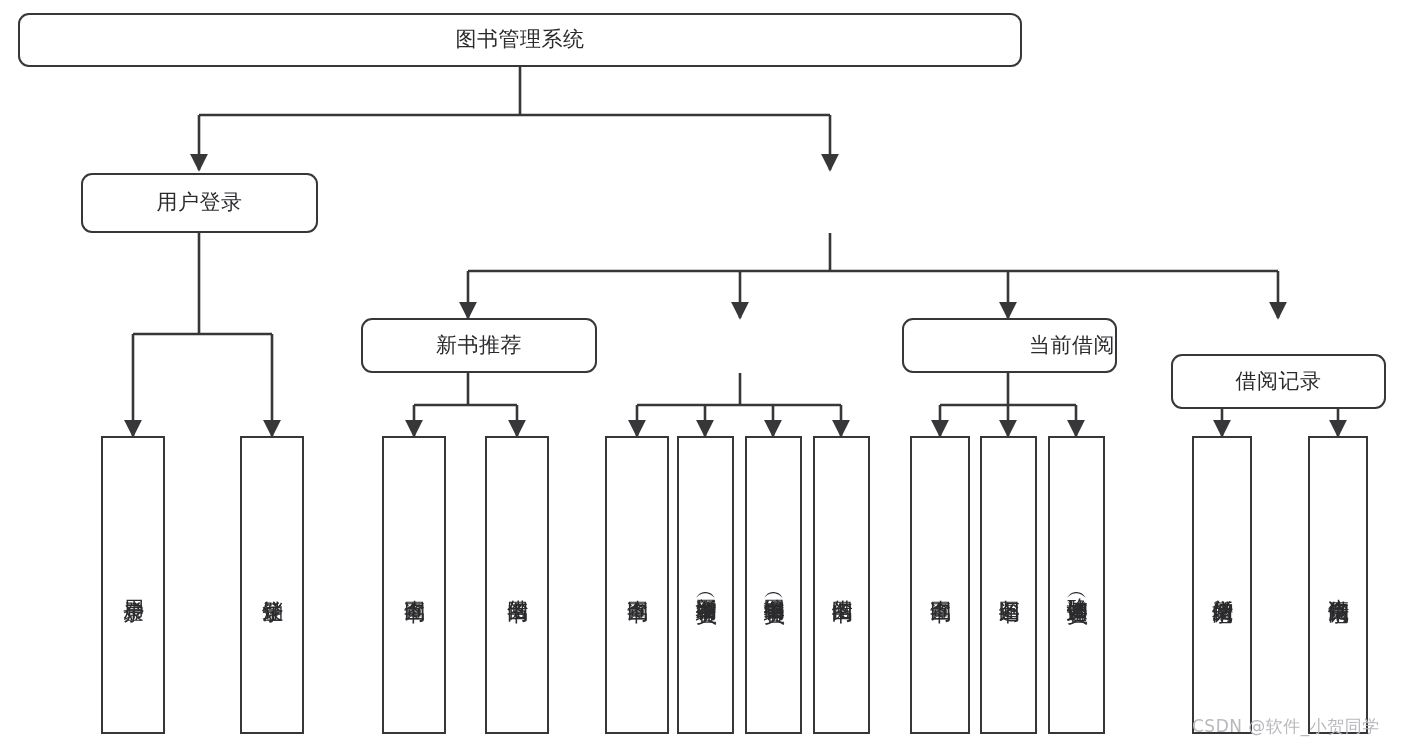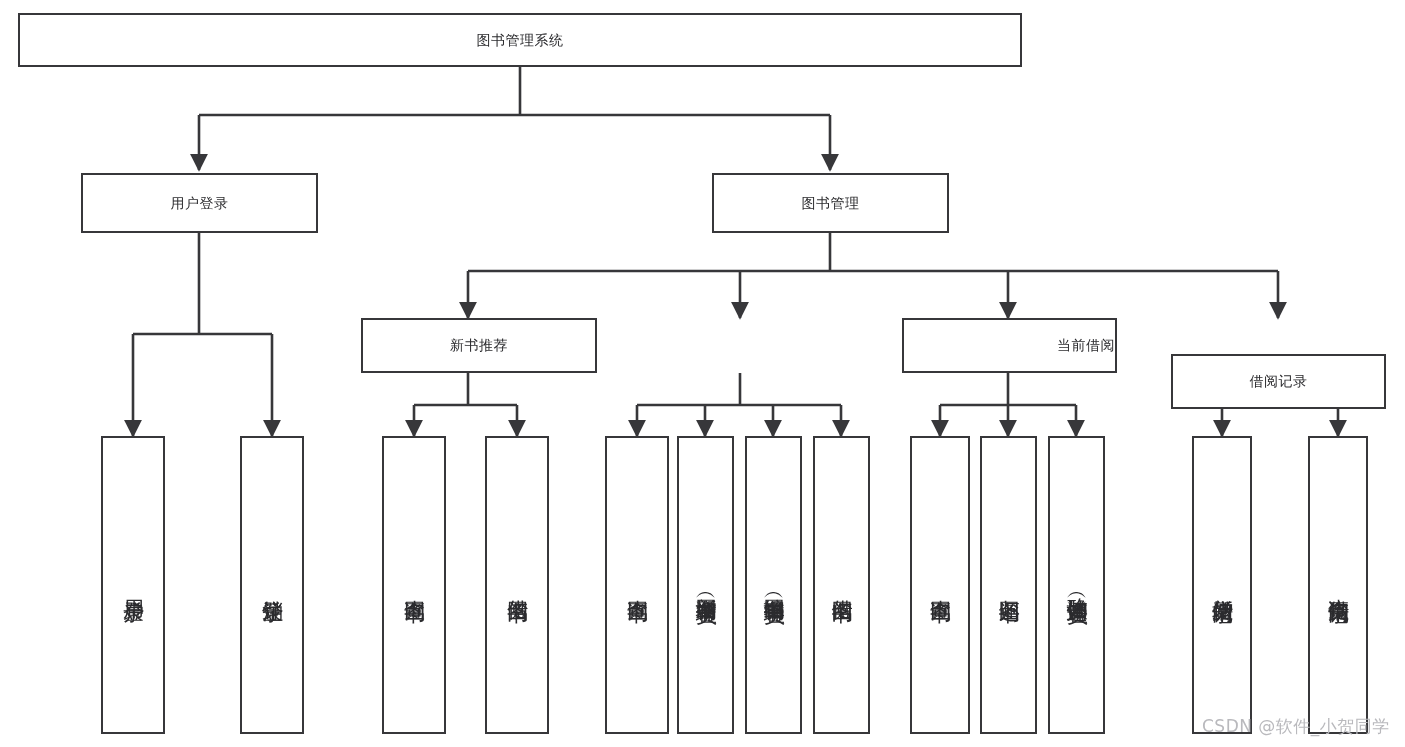--- a/index.html
+++ b/index.html
@@ -30,24 +30,25 @@
     position: absolute;
     box-sizing: border-box;
     background: #ffffff;
     border: 2px solid #37373a;
     display: flex;
     align-items: center;
     justify-content: center;
     color: #2b2b2e;
   }
   .node.horiz {
-    font-size: 14px;
+    font-size: 21px;
     letter-spacing: 0.5px;
     line-height: 1.2;
     white-space: nowrap;
+    border-radius: 11px;
   }
   .node.vert {
     writing-mode: vertical-rl;
     text-orientation: upright;
     font-size: 21px;
     line-height: 1.22;
     letter-spacing: 1px;
     padding: 4px 0;
   }
   .node.vert .vtext {
@@ -123,23 +124,20 @@
     </g>
   </svg>
 
   <div class="node horiz" style="left:18px; top:13px; width:1004px; height:54px;">
     <span>图书管理系统</span>
   </div>
 
   <div class="node horiz" style="left:81px; top:173px; width:237px; height:60px;">
     <span>用户登录</span>
   </div>
-  <div class="node horiz" style="left:712px; top:173px; width:237px; height:60px;">
-    <span>图书管理</span>
-  </div>
 
   <div class="node horiz" style="left:361px; top:318px; width:236px; height:55px;">
     <span>新书推荐</span>
   </div>
   <div class="node horiz" style="left:902px; top:318px; width:215px; height:55px;justify-content:flex-end;">
     <span>当前借阅</span>
   </div>
   <div class="node horiz" style="left:1171px; top:318px; width:215px; height:55px;margin-top:36px;">
     <span>借阅记录</span>
   </div>
@@ -181,15 +179,15 @@
     <span class="vtext">确认归还（管理员）</span>
   </div>
 
   <div class="node vert" style="left:1192px; top:436px; width:60px; height:298px;">
     <span class="vtext">新增借阅记录</span>
   </div>
   <div class="node vert" style="left:1308px; top:436px; width:60px; height:298px;">
     <span class="vtext">查询借阅记录</span>
   </div>
 
-  <div class="watermark" style="left:1192px; top:715px;padding-left:10px;">CSDN @软件_小贺同学</div>
+  <div class="watermark" style="left:1192px; top:715px;">CSDN @软件_小贺同学</div>
 
 </div>
 
 </body></html>

